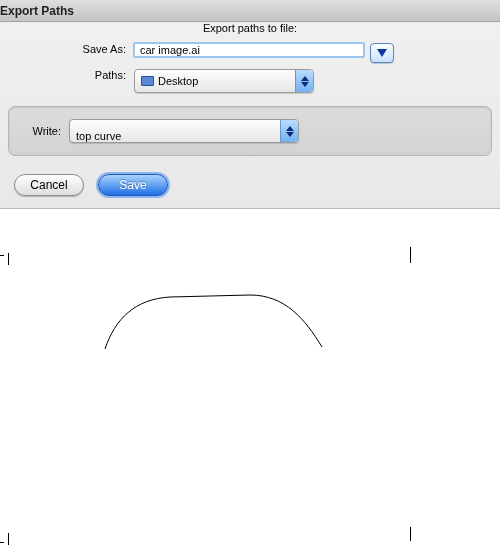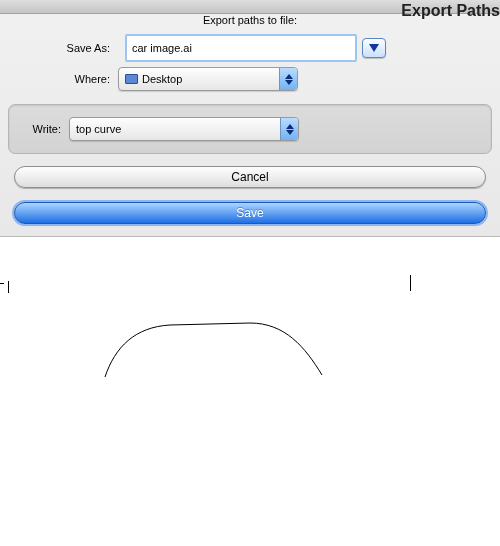--- a/index.html
+++ b/index.html
@@ -11,58 +11,57 @@
     width: 500px;
     height: 546px;
     overflow: hidden;
   }
   .dialog {
     width: 500px;
     background: linear-gradient(#f1f1f1,#e8e8e8);
     border-bottom: 1px solid #bbb;
   }
   .titlebar {
-    height: 14px;
+    height: 22px;
     background: linear-gradient(#dedede,#c4c4c4);
     border-bottom: 1px solid #a3a3a3;
-    text-align: right;
+    text-align: left;
     line-height: 22px;
     font-weight: bold;
-    font-size: 16px;
+    font-size: 12px;
     color: #222;
   }
   .subtitle {
     text-align: center;
     padding: 0 0 6px;
     font-size: 11px;
     color: #000;
   }
   .row {
     display: flex;
-    align-items: center;
-    padding: 3px 8px;
+    align-items: flex-start;
+    padding: 3px 24px;
   }
   .label {
     width: 110px;
     text-align: right;
     padding-right: 8px;
     font-size: 11px;
     color: #000;
   }
   .text-input {
     flex: 0 0 230px;
-    height: 26px;
+    height: 14px;
     border: 1px solid #7ba6d6;
     outline: 2px solid #9ac6ef;
     outline-offset: -1px;
     padding: 0 5px;
     font-size: 11px;
     background: #fff;
     border-radius: 1px;
-    margin-left: 8px;
   }
   .disclosure-btn {
     width: 24px;
     height: 20px;
     margin-left: 6px;
     background: linear-gradient(#fbfeff,#c9e1fb);
     border: 1px solid #5a86c4;
     border-radius: 4px;
     display: flex;
     align-items: center;
@@ -78,21 +77,21 @@
     border: 1px solid #9a9a9a;
     border-radius: 4px;
     position: relative;
     display: flex;
     align-items: center;
     padding: 0 24px 0 6px;
     font-size: 11px;
     box-shadow: 0 1px 1px rgba(0,0,0,.15);
     cursor: pointer;
   }
-  .select.wide { flex: 0 0 230px; }
+  .select.wide { flex: 0 0 230px; align-items: flex-end; }
   .select .cap {
     position: absolute;
     right: 0;
     top: 0;
     bottom: 0;
     width: 18px;
     background: linear-gradient(#b9dcff,#72b2f2);
     border-left: 1px solid #6f93c3;
     border-top-right-radius: 4px;
     border-bottom-right-radius: 4px;
@@ -105,36 +104,35 @@
   .desk-icon {
     width: 13px;
     height: 10px;
     background: #5a87d6;
     border: 1px solid #2a4f93;
     margin-right: 4px;
     border-radius: 1px;
     display: inline-block;
   }
   .inset-panel {
-    margin: 10px 8px 12px;
+    margin: 10px 8px 18px;
     padding: 12px 12px;
     background: linear-gradient(#dcdcdc,#d3d3d3);
     border: 1px solid #b5b5b5;
     border-radius: 7px;
     display: flex;
     align-items: center;
     box-shadow: inset 0 1px 2px rgba(0,0,0,.12);
   }
   .inset-panel .label { width: 48px; }
   .button-row {
     display: flex;
     justify-content: flex-start;
     gap: 14px;
     padding: 0 14px 12px;
-    flex-direction: column;
   }
   .btn {
     height: 22px;
     min-width: 70px;
     border-radius: 11px;
     font-size: 12px;
     border: 1px solid #8e8e8e;
     background: linear-gradient(#fefefe,#dedede);
     box-shadow: 0 1px 1px rgba(0,0,0,.25);
     cursor: pointer;
@@ -192,21 +190,21 @@
     <div class="label">Save As:</div>
     <input class="text-input" type="text" value="car image.ai" style="">
     <div class="disclosure-btn">
       <svg width="10" height="8">
         <polygon points="0,0 10,0 5,8" fill="#12369f"></polygon>
       </svg>
     </div>
   </div>
 
   <div class="row">
-    <div class="label">Where:</div>
+    <div class="label">Paths:</div>
     <div class="select">
       <span class="desk-icon"></span>
       <span>Desktop</span>
       <div class="cap">
         <svg width="8" height="5">
             <polygon points="0,5 8,5 4,0" fill="#0a2e7a"></polygon>
           </svg>
         <svg width="8" height="5">
             <polygon points="0,0 8,0 4,5" fill="#0a2e7a"></polygon>
           </svg>

